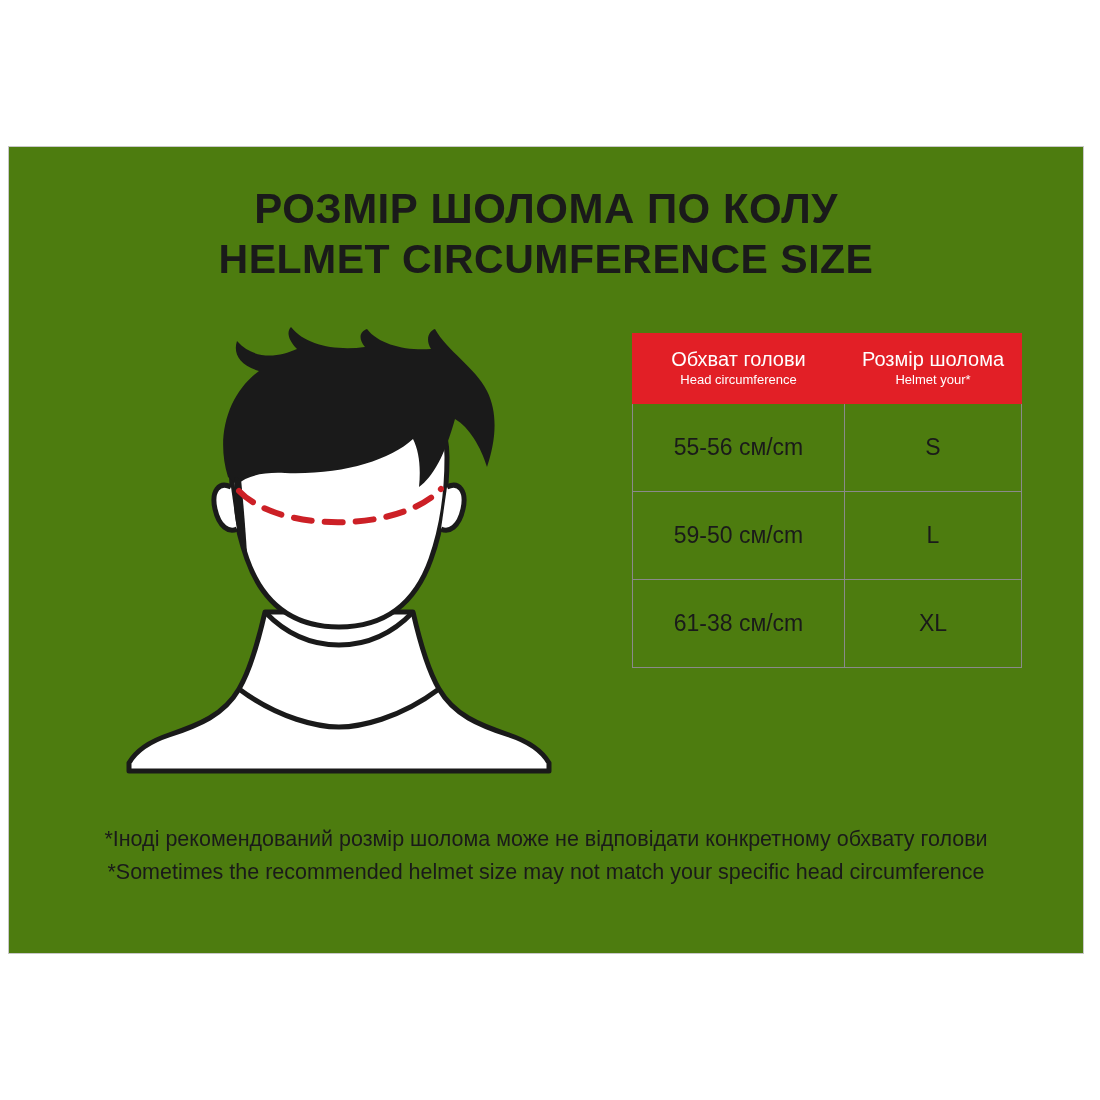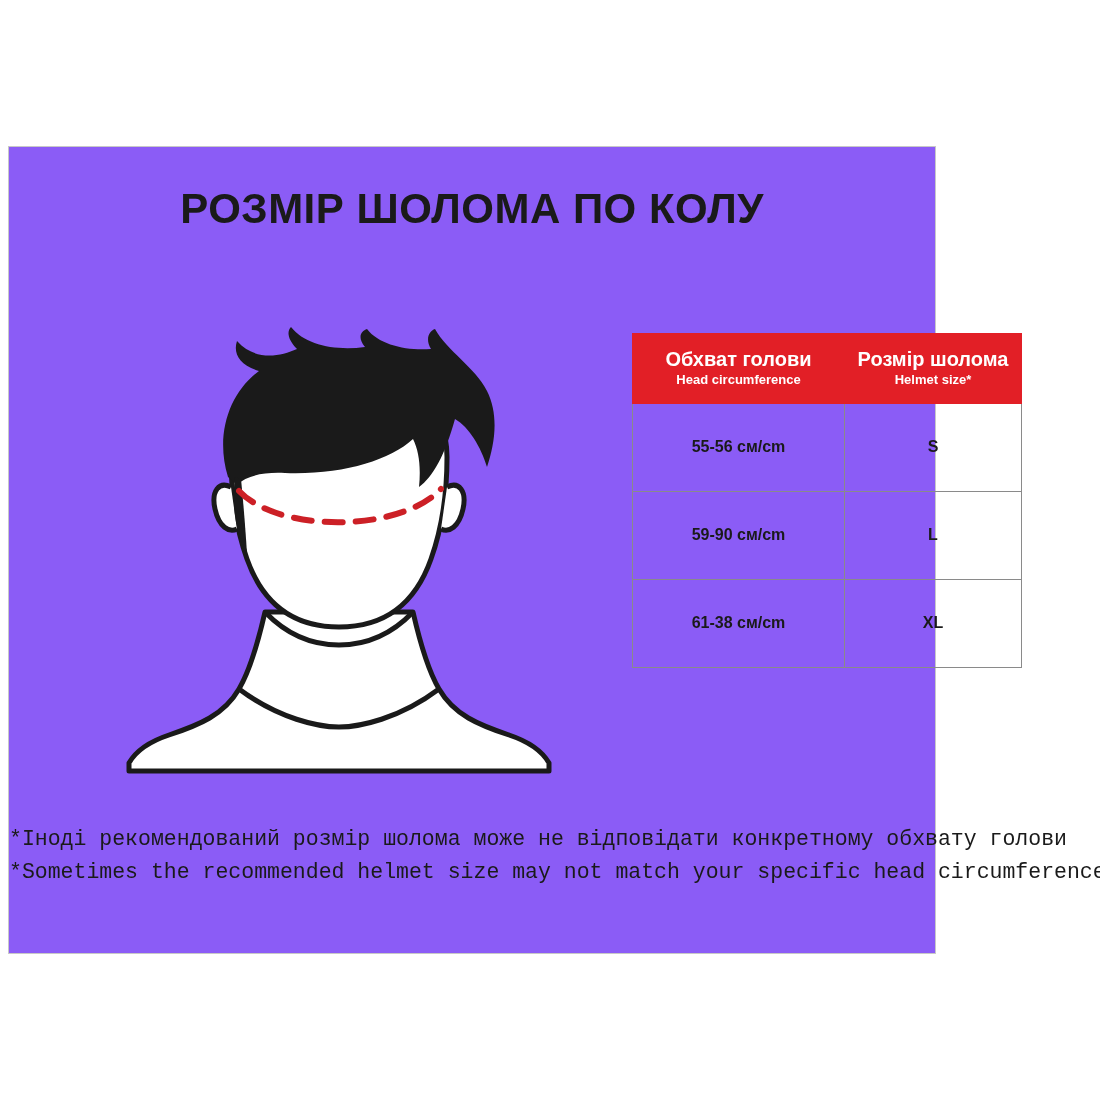--- a/index.html
+++ b/index.html
@@ -11,23 +11,23 @@
     width: 1100px;
     height: 1100px;
     font-family: "Liberation Sans", sans-serif;
     position: relative;
     overflow: hidden;
   }
   .card {
     position: absolute;
     left: 8px;
     top: 146px;
-    width: 928px;
+    width: 1076px;
     height: 808px;
-    background: #8b5cf6;
+    background: #4d7c0f;
     border: 1px solid #c8c8c8;
     box-sizing: border-box;
     padding-left: 31px;
   }
   .titles {
     position: absolute;
     left: 0;
     top: 36px;
     width: 100%;
     text-align: center;
@@ -63,61 +63,61 @@
   .size-table th, .size-table td {
     border: 1px solid #8a8a8a;
     text-align: center;
     vertical-align: middle;
   }
   .size-table thead th {
     background: #e21f26;
     color: #ffffff;
     border-color: #e21f26;
     font-size: 20px;
-    font-weight: bold;
+    font-weight: normal;
     line-height: 1.3;
     padding: 12px 4px 14px 4px;
   }
   .size-table thead th .sub {
     display: block;
     font-size: 13px;
   }
   .size-table tbody td {
-    font-size: 16px;
-    font-weight: bold;
+    font-size: 23px;
+    font-weight: normal;
     color: #1a1a1a;
     height: 87px;
     padding: 0;
   }
   .col-circ { width: 212px; }
   .col-size { width: 177px; }
 
   
   .notes {
     position: absolute;
     left: 0;
     top: 676px;
     width: 100%;
-    text-align: left;
+    text-align: center;
     color: #1a1a1a;
-    font-family: Liberation Mono, monospace;
   }
   .note {
     font-size: 21.5px;
     line-height: 1.55;
     white-space: nowrap;
   }
 </style>
 </head>
 <body>
 
 <div class="card">
 
   <div class="titles">
     <div class="title-line title-1">РОЗМІР ШОЛОМА ПО КОЛУ</div>
+    <div class="title-line title-2">HELMET CIRCUMFERENCE SIZE</div>
   </div>
 
   <div class="head-wrap">
     <svg width="500" height="460" viewBox="0 0 500 460" xmlns="http://www.w3.org/2000/svg" aria-hidden="true">
       <g>
 
         <path d="M176 285 C168 320 160 345 150 362 C135 388 110 398 80 408
                  C62 414 48 422 40 436 L40 444 L460 444 L460 436
                  C452 422 438 414 420 408 C390 398 365 388 350 362
                  C340 345 332 320 324 285 Z" fill="#ffffff" stroke="#1a1a1a" stroke-width="5" stroke-linejoin="round"></path>
@@ -156,31 +156,31 @@
       <col class="col-size">
     </colgroup>
     <thead>
       <tr>
         <th>
           <span>Обхват голови</span>
           <span class="sub">Head circumference</span>
         </th>
         <th>
           <span>Розмір шолома</span>
-          <span class="sub">Helmet size*</span>
+          <span class="sub">Helmet your*</span>
         </th>
       </tr>
     </thead>
     <tbody>
       <tr>
         <td>55-56 см/cm</td>
         <td>S</td>
       </tr>
       <tr>
-        <td>59-90 см/cm</td>
+        <td>59-50 см/cm</td>
         <td>L</td>
       </tr>
       <tr>
         <td>61-38 см/cm</td>
         <td>XL</td>
       </tr>
     </tbody>
   </table>
 
   <div class="notes">

